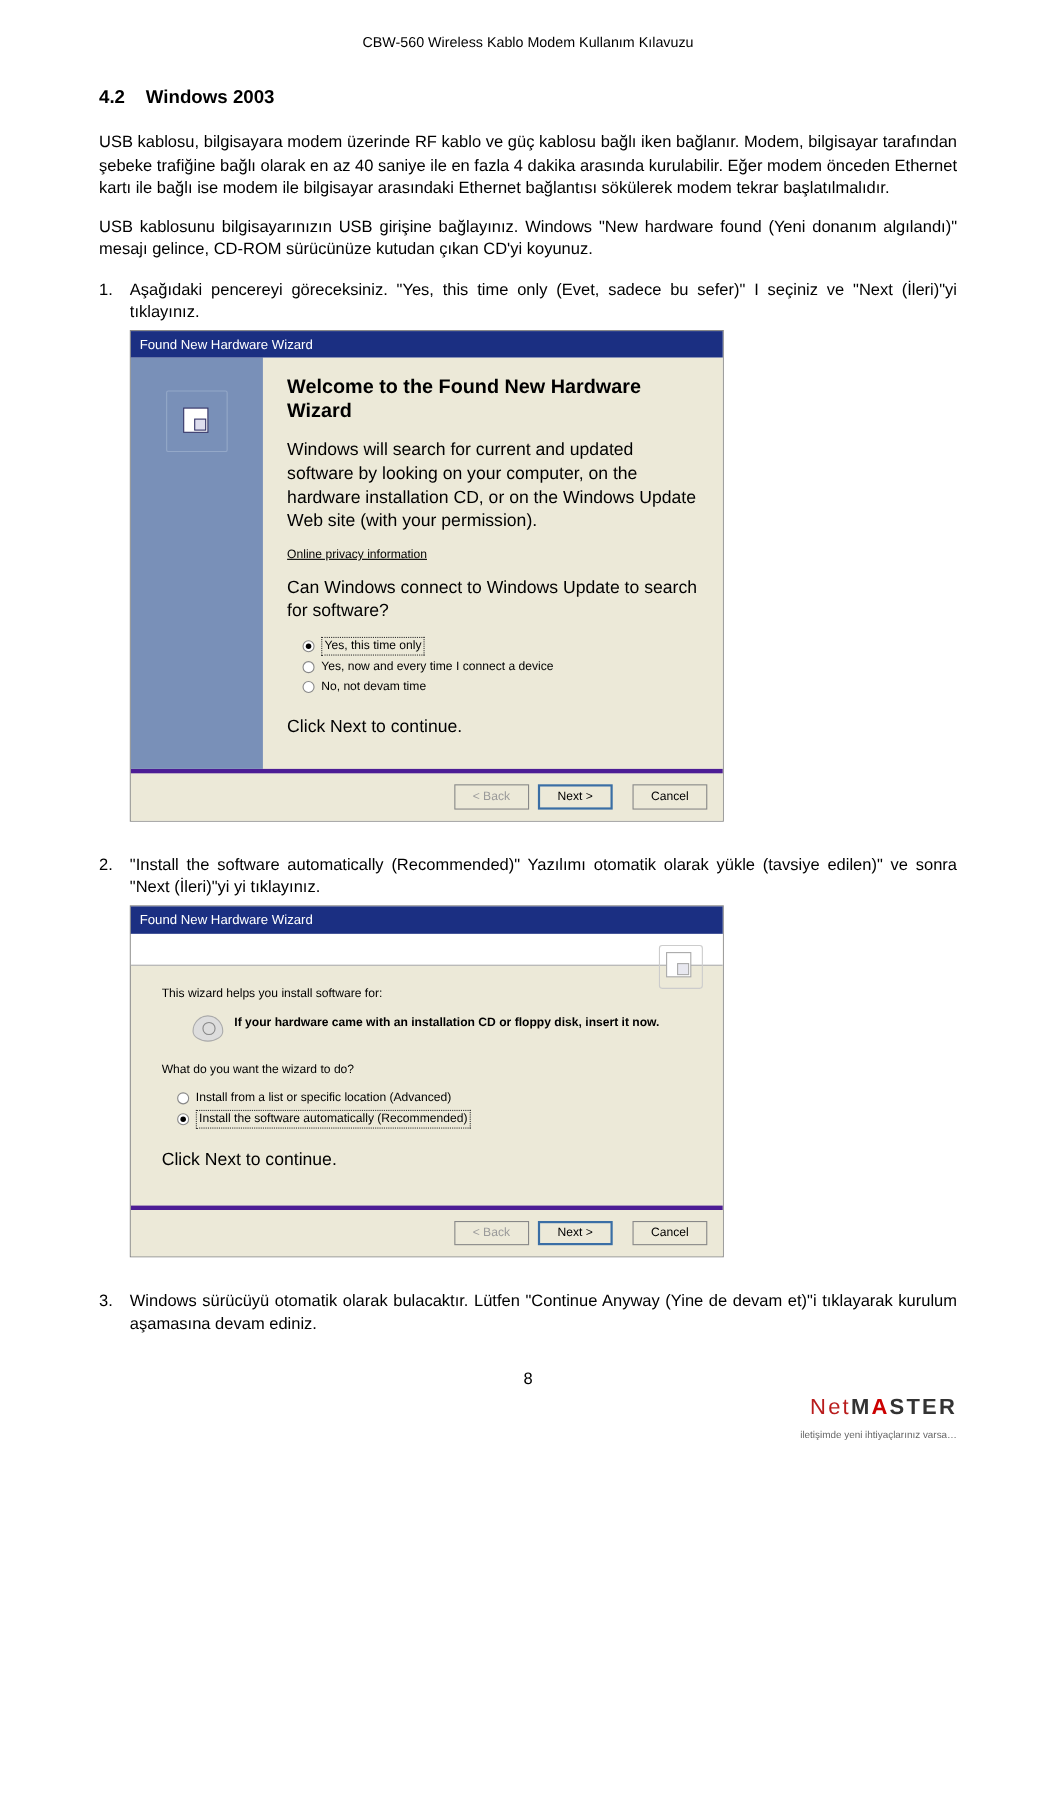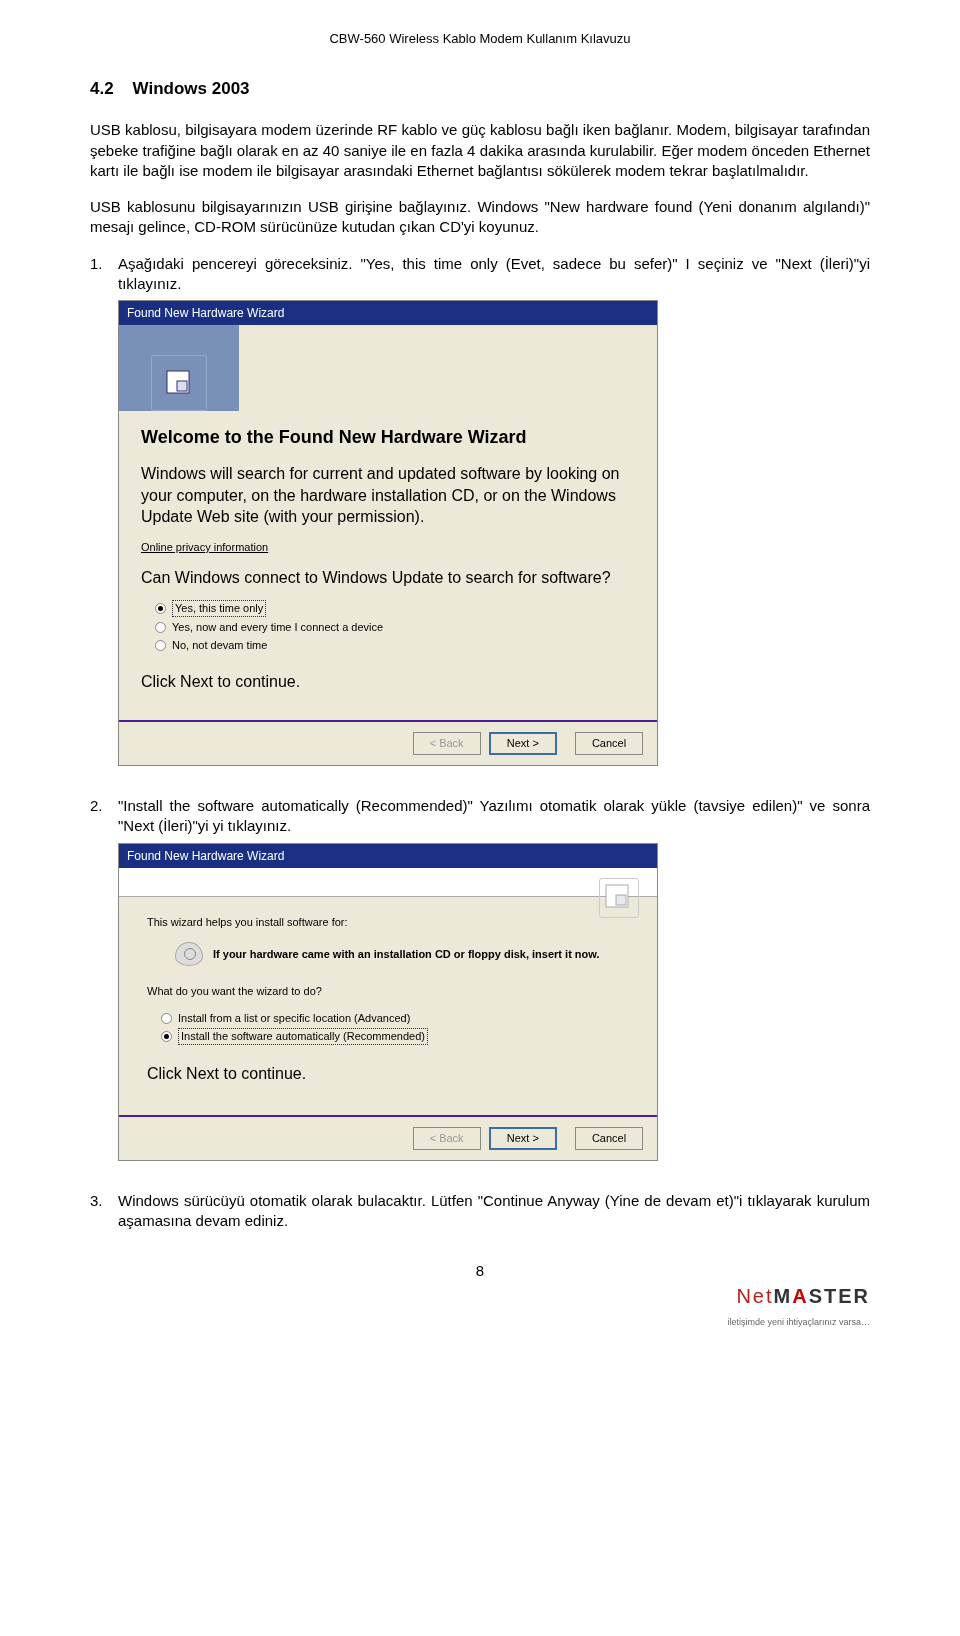--- a/index.html
+++ b/index.html
@@ -13,42 +13,42 @@
     line-height: 1.35;
   }
   .header-title { text-align: center; font-size: 13px; margin-bottom: 30px; }
   .section-title { font-weight: bold; font-size: 17px; margin-bottom: 20px; }
   .para { text-align: justify; margin-bottom: 16px; }
   .list-item { text-align: justify; padding-left: 28px; margin-bottom: 4px; position: relative; }
   .list-item .num { position: absolute; left: 0; }
   .wiz-window { border: 1px solid #888; margin: 6px 0 30px 28px; }
   .wiz-titlebar { background: #1b2f82; color: #fff; font-family: Tahoma, sans-serif; font-size: 12px; font-weight: normal; padding: 4px 8px; position: relative; }
   .wiz-body { background: #ece9d8; }
-  .wiz-content { display: flex; flex-direction: column; }
+  .wiz-content { display: flex; }
   .wiz-side { width: 120px; background: #7990b8; display: flex; align-items: flex-start; justify-content: center; padding-top: 30px; }
   .wiz-side-icon { width: 56px; height: 56px; border: 1px solid #94a8c8; border-radius: 2px; display: flex; align-items: center; justify-content: center; }
   .wiz-main { flex: 1; padding: 16px 22px; font-family: Tahoma, sans-serif; color: #000; }
   .wiz-h1 { font-weight: bold; font-size: 18px; line-height: 1.2; margin-bottom: 14px; }
   .wiz-text { font-size: 16px; margin-bottom: 12px; line-height: 1.35; }
   .wiz-link { font-size: 11px; text-decoration: underline; color: #000; margin-bottom: 12px; display: block; }
   .wiz-radio-row { display: flex; align-items: center; font-size: 11px; margin: 3px 0 3px 14px; }
   .wiz-radio { width: 11px; height: 11px; border: 1px solid #888; border-radius: 50%; margin-right: 6px; display: inline-block; background: #fff; position: relative; }
   .wiz-radio.checked::after { content: ""; position: absolute; width: 5px; height: 5px; border-radius: 50%; background: #000; top: 2px; left: 2px; }
   .wiz-dotted { border: 1px dotted #333; padding: 0 2px; }
-  .wiz-footer { border-top: 2px solid #4c1d95; padding: 10px 14px; text-align: right; background: #ece9d8; }
+  .wiz-footer { border-top: 4px solid #4c1d95; padding: 10px 14px; text-align: right; background: #ece9d8; }
   .wiz-btn { display: inline-block; min-width: 68px; font-family: Tahoma, sans-serif; font-size: 11px; text-align: center; padding: 3px 10px; border: 1px solid #888; background: #ece9d8; margin-left: 4px; }
   .wiz-btn.disabled { color: #9a9a9a; }
   .wiz-btn.default { border: 2px solid #3a6ea5; padding: 2px 9px; }
 
   .wiz2-header { background: #fff; padding: 14px 18px; border-bottom: 1px solid #aaa; position: relative; }
   .wiz2-header-icon { position:absolute; right:18px; top:10px; width:40px; height:40px; border:1px solid #ccc; border-radius:3px; }
   .wiz2-body { padding: 18px 28px; font-family: Tahoma, sans-serif; font-size: 11px; }
   .wiz2-line { margin-bottom: 12px; }
   .wiz2-indent { margin-left: 40px; margin-bottom: 18px; }
-  .wiz2-cdrow { display:flex; align-items:center; margin: 10px 0 18px 28px; }
+  .wiz2-cdrow { display:flex; margin: 10px 0 18px 28px; }
   .wiz2-cdicon { width:28px; height:24px; background:#ddd; border:1px solid #aaa; border-radius:50% 50% 50% 50% / 60% 60% 40% 40%; margin-right:10px; position:relative; }
   .wiz2-cdicon::after { content:""; position:absolute; width:10px; height:10px; border:1px solid #888; border-radius:50%; top:5px; left:8px; }
   .wiz2-bold { font-weight: bold; font-size: 11px; line-height:1.3; }
 
   .page-num { text-align: center; margin-top: 30px; font-size: 15px; }
   .footer-brand { text-align: right; margin-top: 2px; }
   .brand { font-family: Arial, sans-serif; font-size: 20px; letter-spacing: 2px; }
   .brand .n { color: #b91c1c; }
   .brand .m { color: #333; font-weight:bold;}
   .brand .a { color: #c00; font-weight: bold; }

